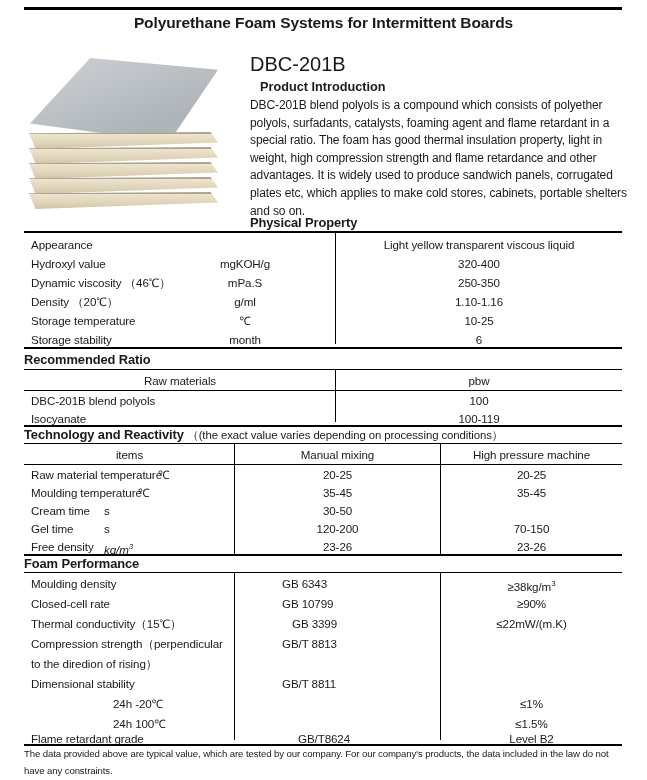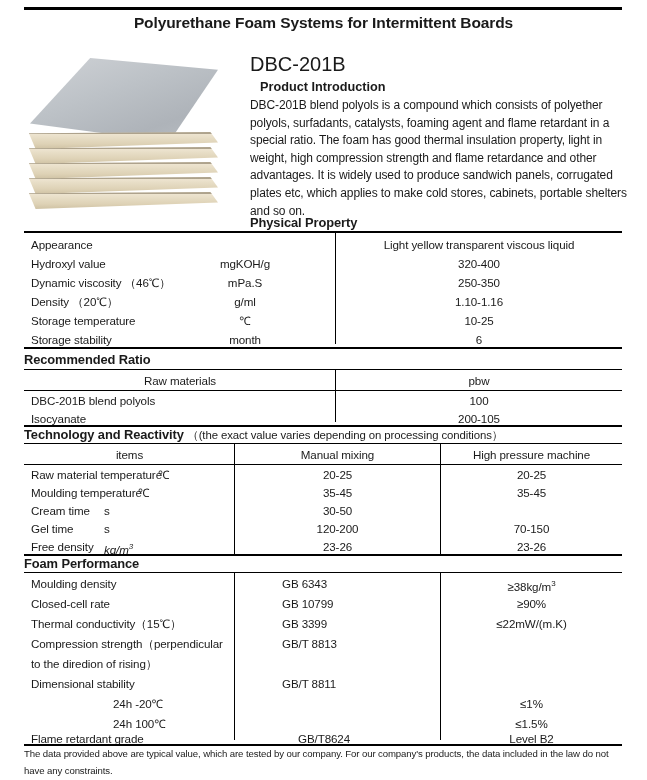--- a/index.html
+++ b/index.html
@@ -253,21 +253,21 @@
   <div class="vr" style="left:335px; top:370px; height:52px;"></div>
 
   <div class="cell ctr" style="left:25px; top:373px; width:310px;">Raw materials</div>
   <div class="cell ctr" style="left:336px; top:373px; width:286px;">pbw</div>
 
   <div class="hr thin" style="top:390px;"></div>
 
   <div class="cell" style="left:31px; top:393px;">DBC-201B blend polyols</div>
   <div class="cell" style="left:31px; top:411px;">Isocyanate</div>
   <div class="cell ctr" style="left:336px; top:393px; width:286px;">100</div>
-  <div class="cell ctr" style="left:336px; top:411px; width:286px;">200-105</div>
+  <div class="cell ctr" style="left:336px; top:411px; width:286px;">100-119</div>
 
   <div class="hr thick" style="top:425px;"></div>
 
   <div class="sec-head head-tech">
     <span>Technology and Reactivity</span>
     <span class="note">（(the exact value varies depending on processing conditions）</span>
   </div>
 
   <div class="hr thin" style="top:443px;"></div>
   <div class="vr" style="left:234px; top:444px; height:111px;"></div>
@@ -314,21 +314,21 @@
   <div class="cell" style="left:31px; top:616px;">Thermal conductivity（15℃）</div>
   <div class="cell" style="left:31px; top:636px;">Compression strength（perpendicular</div>
   <div class="cell" style="left:31px; top:656px;">to the diredion of rising）</div>
   <div class="cell" style="left:31px; top:676px;">Dimensional stability</div>
   <div class="cell" style="left:113px; top:696px;">24h  -20℃</div>
   <div class="cell" style="left:113px; top:716px;">24h  100℃</div>
   <div class="cell" style="left:31px; top:731px;">Flame retardant grade</div>
 
   <div class="cell" style="left:282px; top:576px;">GB 6343</div>
   <div class="cell" style="left:282px; top:596px;">GB 10799</div>
-  <div class="cell" style="left:282px; top:616px;">GB 3399</div>
+  <div class="cell" style="left:292px; top:616px;">GB 3399</div>
   <div class="cell" style="left:282px; top:636px;">GB/T 8813</div>
   <div class="cell" style="left:282px; top:676px;">GB/T 8811</div>
   <div class="cell" style="left:282px; top:731px;margin-left:16px;">GB/T8624</div>
 
   <div class="cell ctr" style="left:441px; top:576px; width:181px;">≥38kg/m<sup>3</sup></div>
   <div class="cell ctr" style="left:441px; top:596px; width:181px;">≥90%</div>
   <div class="cell ctr" style="left:441px; top:616px; width:181px;">≤22mW/(m.K)</div>
   <div class="cell ctr" style="left:441px; top:696px; width:181px;">≤1%</div>
   <div class="cell ctr" style="left:441px; top:716px; width:181px;">≤1.5%</div>
   <div class="cell ctr" style="left:441px; top:731px; width:181px;">Level B2</div>

